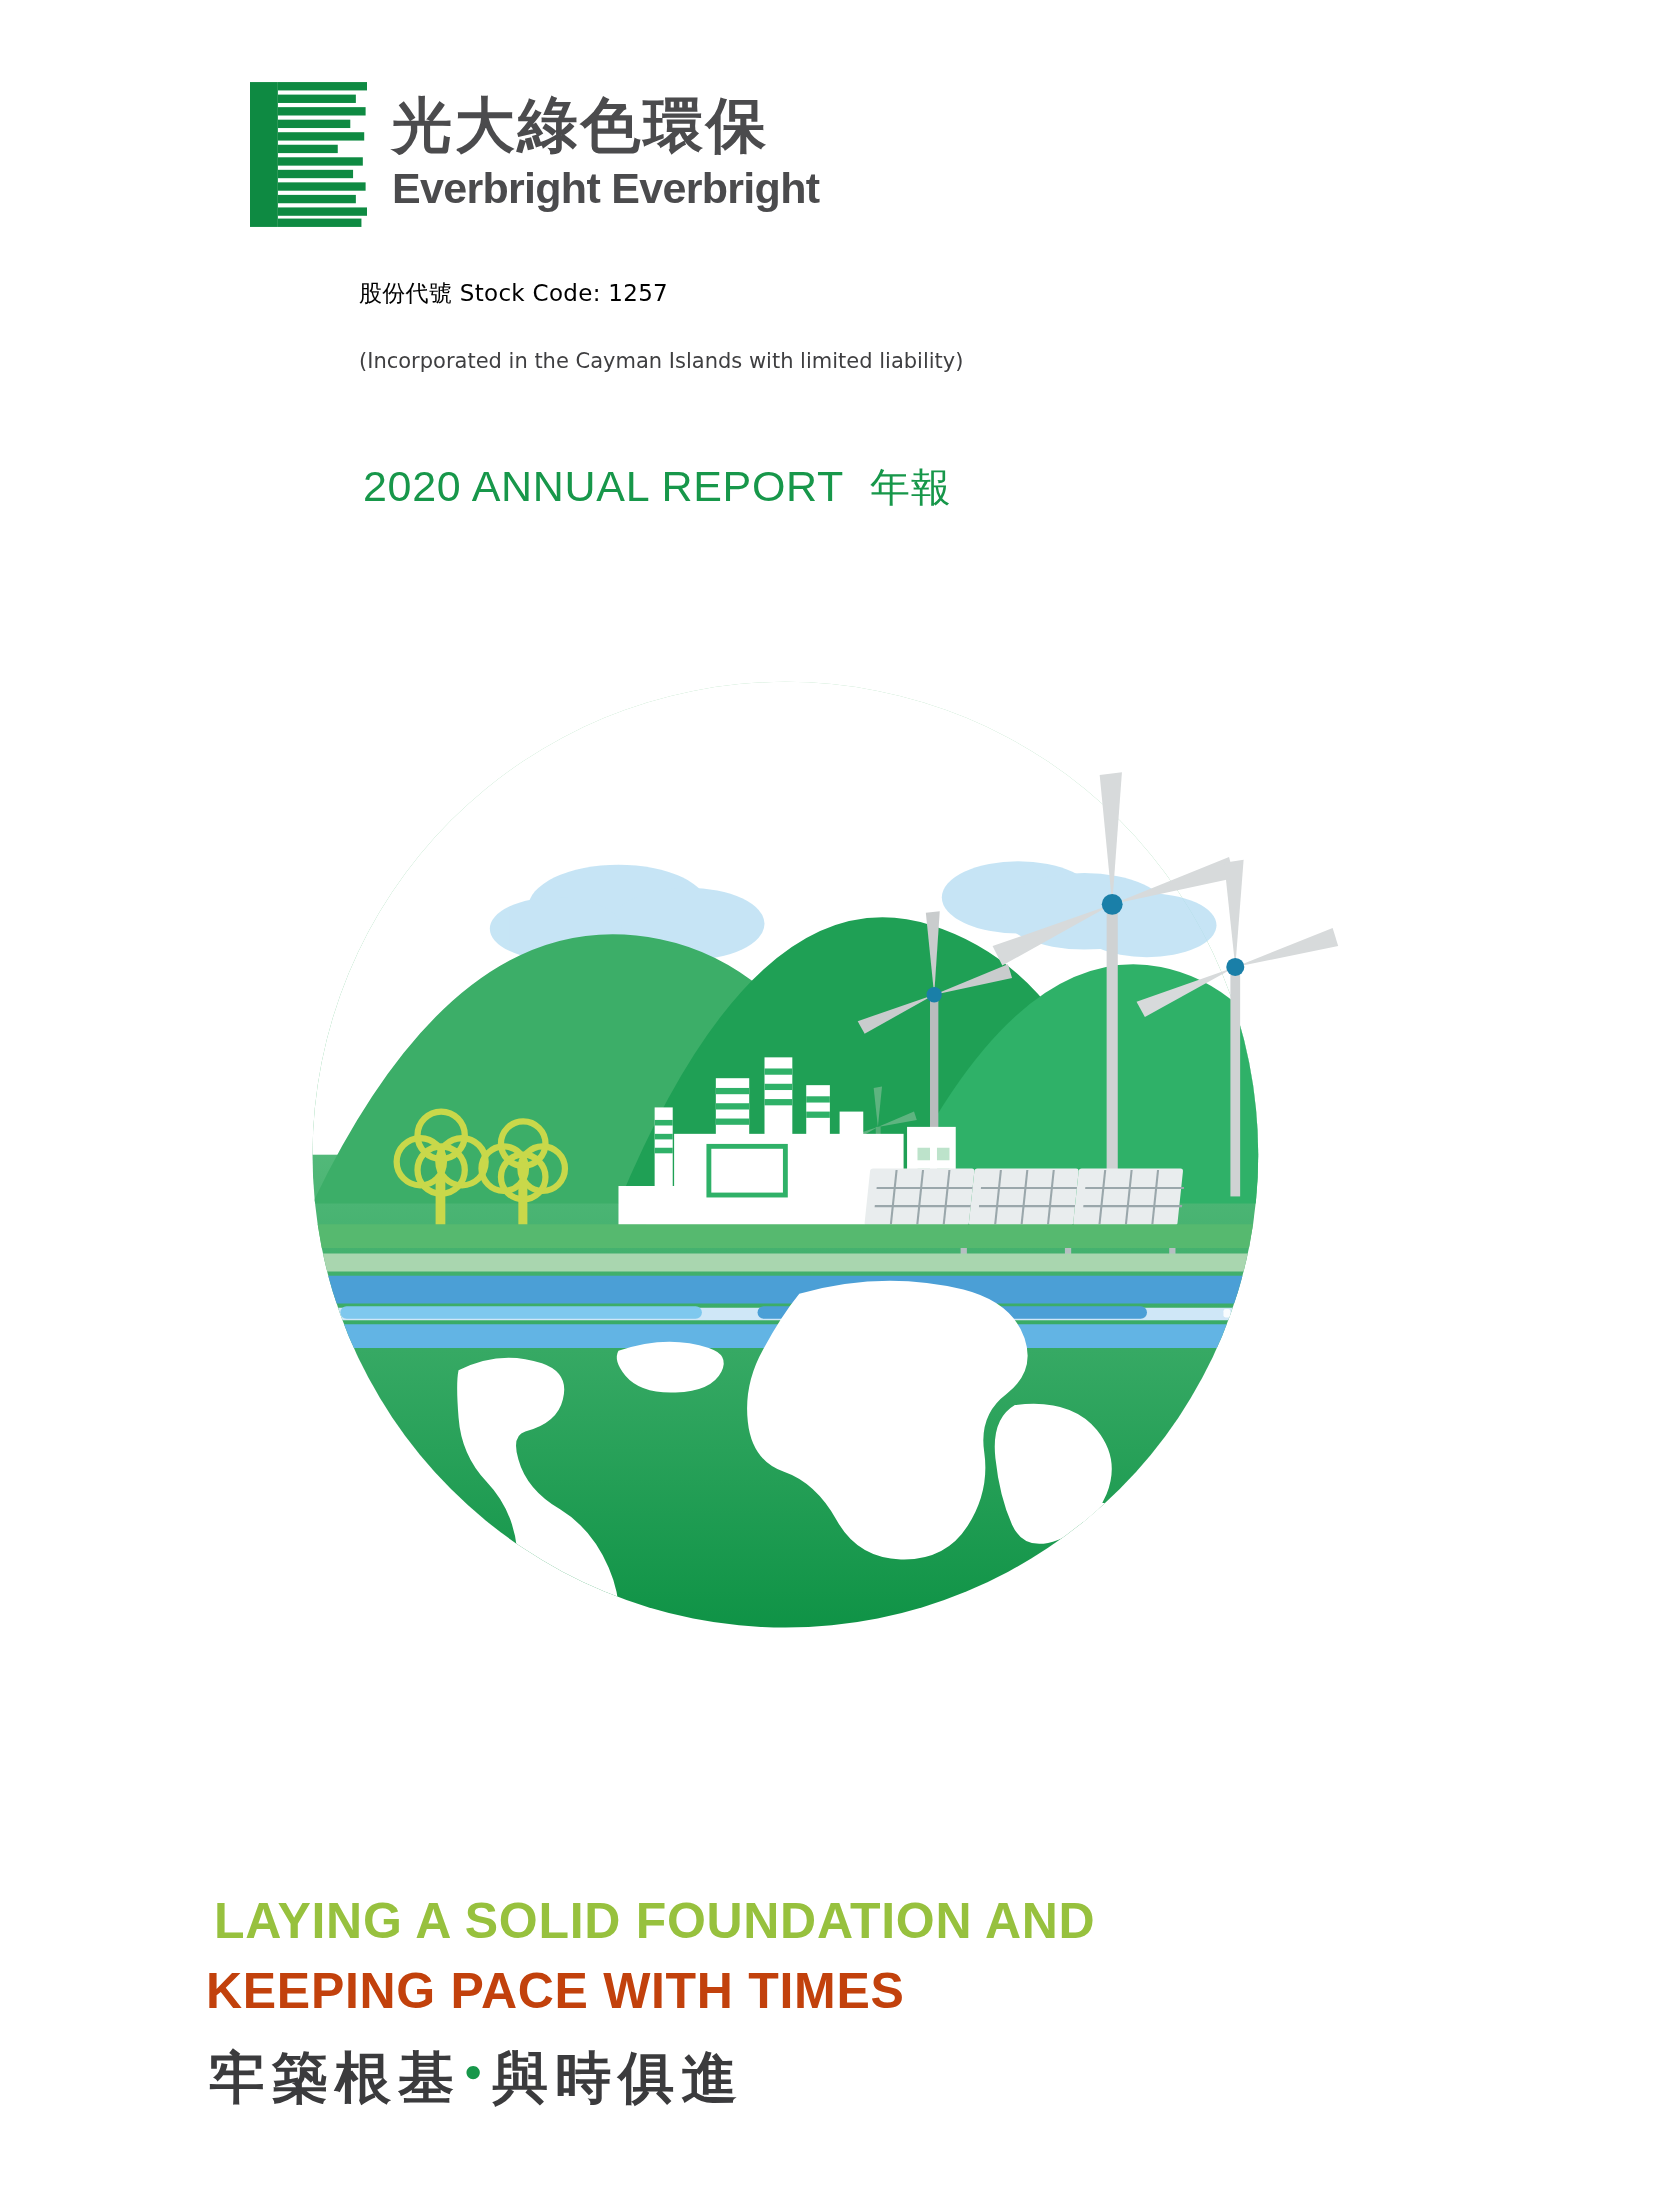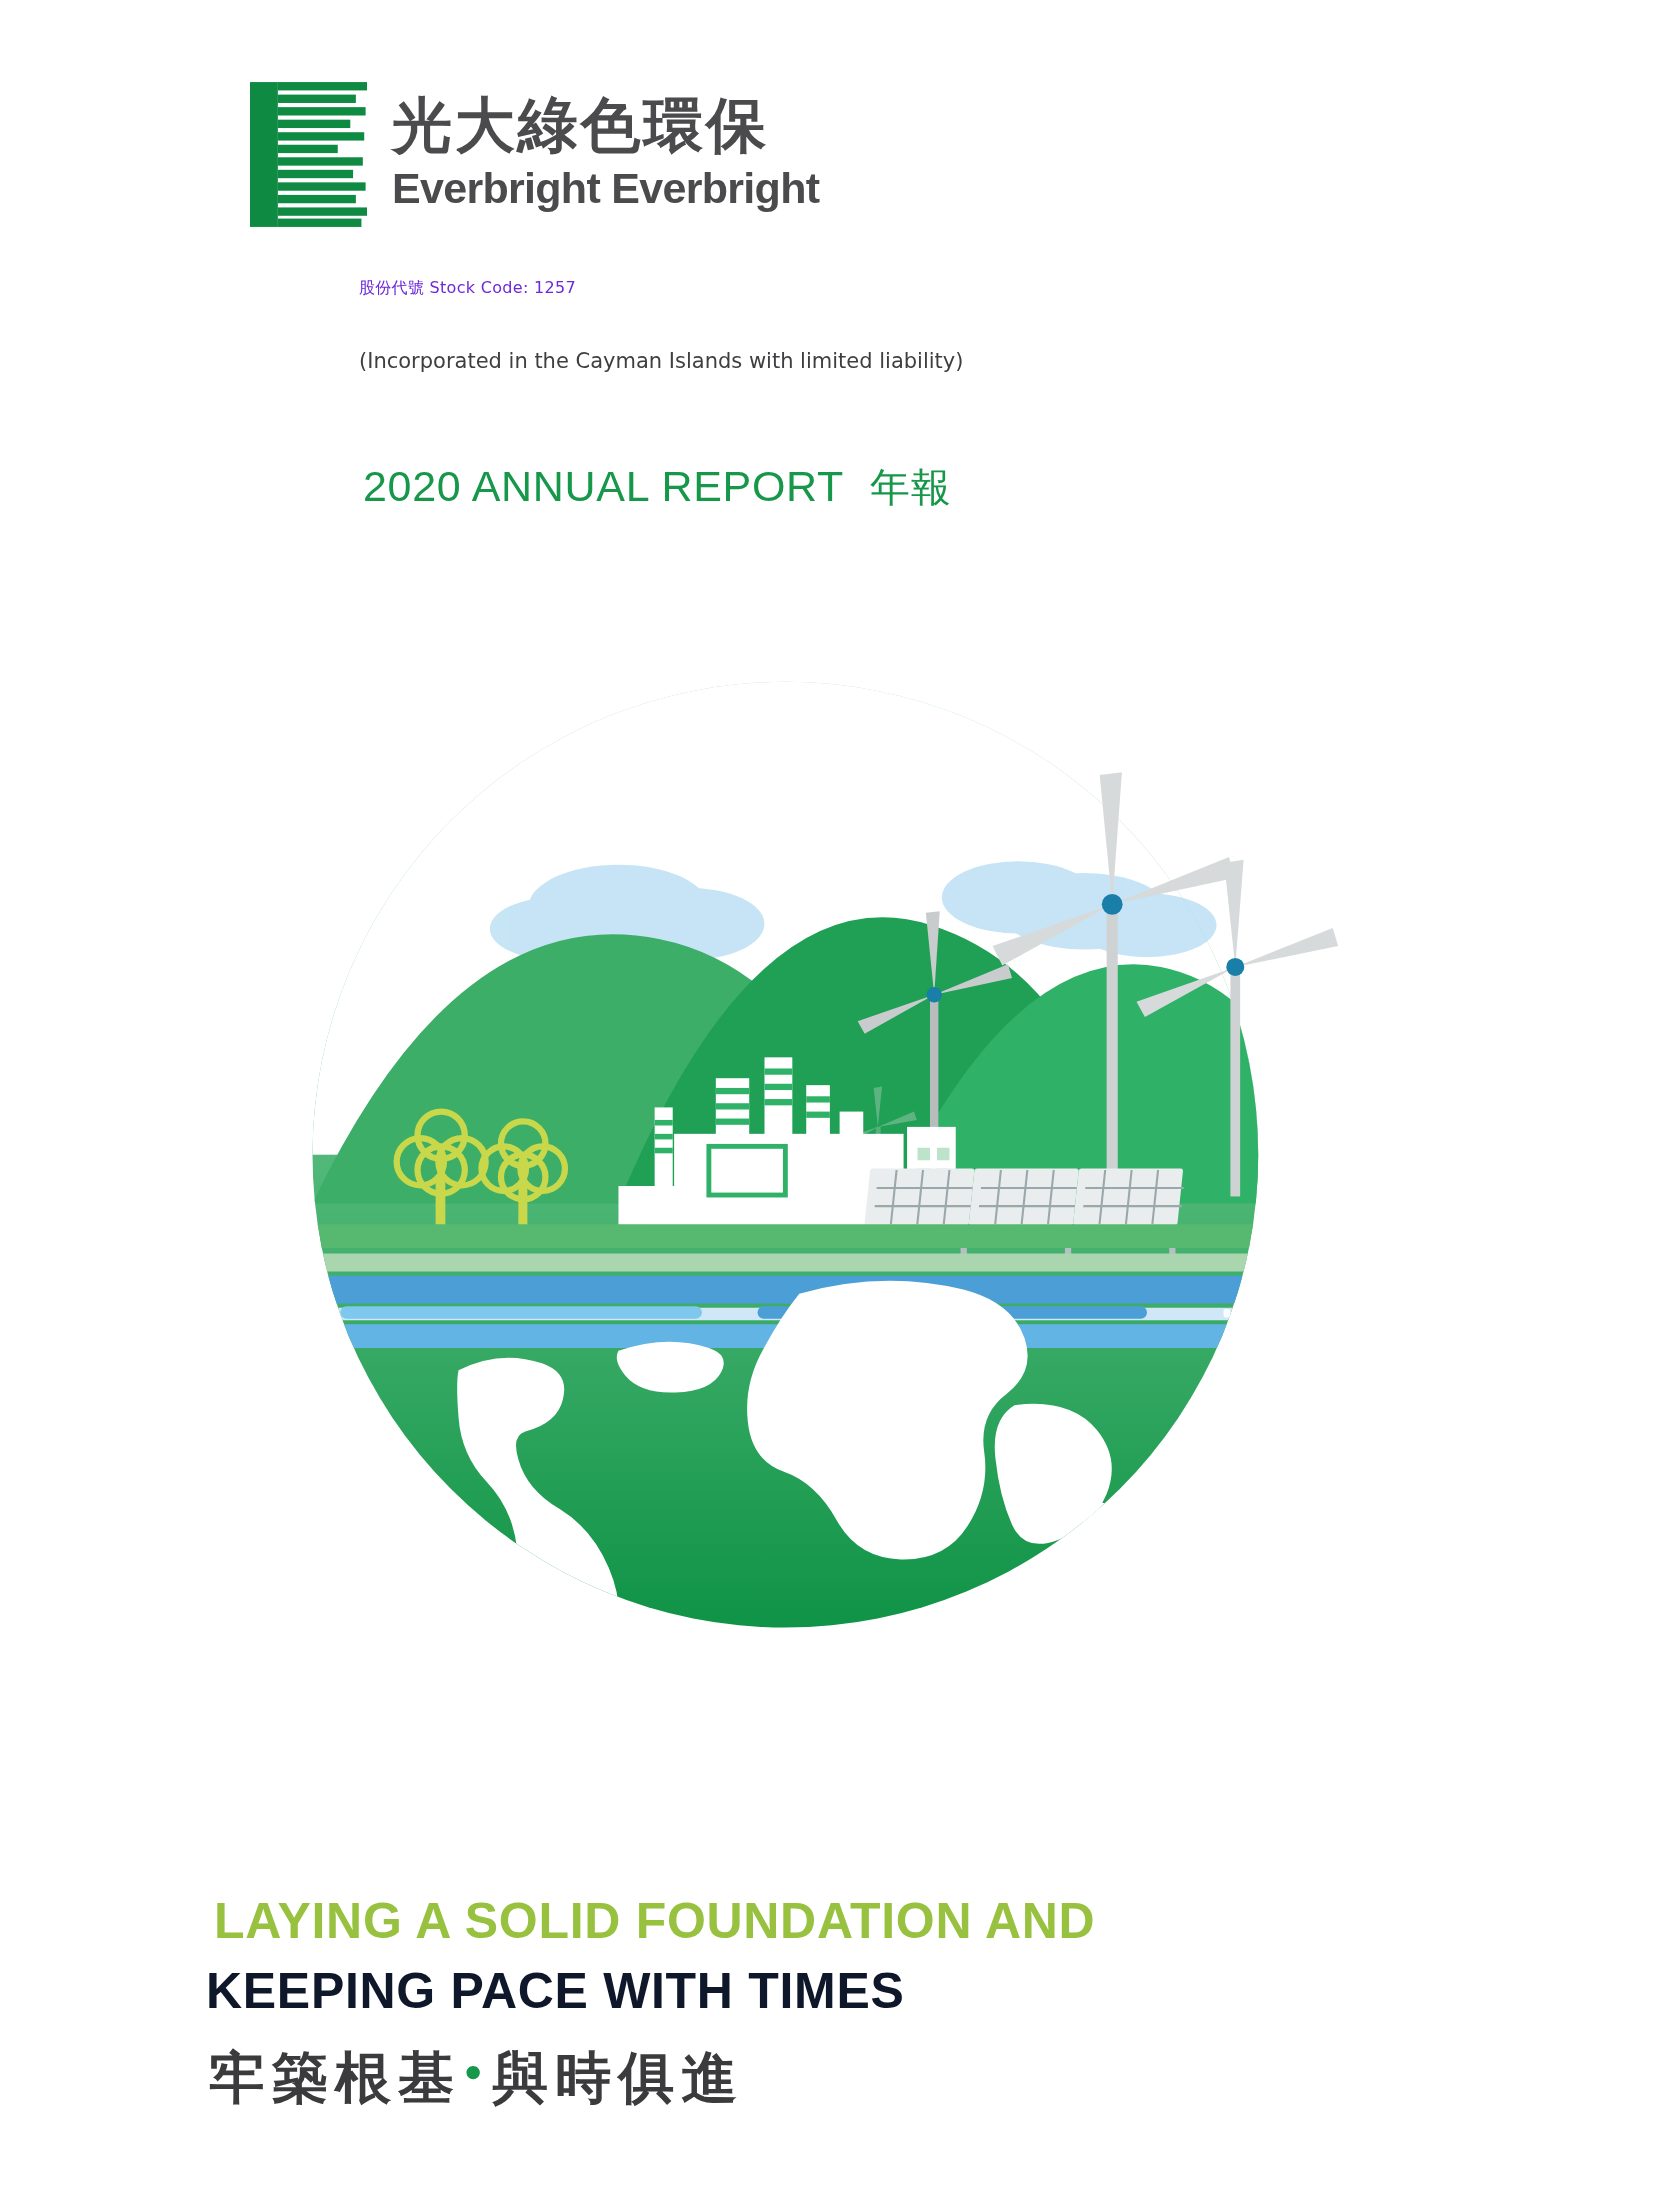--- a/index.html
+++ b/index.html
@@ -61,22 +61,22 @@
     letter-spacing: -0.7px;
     margin-top: 11px;
     white-space: nowrap;
   }
 
   .stock-code {
     position: absolute;
     left: 359px;
     top: 278px;
     font-family: "DejaVu Sans", sans-serif;
-    font-size: 16px;
-    color: #6d28d9;
+    font-size: 23px;
+    color: #000000;
     letter-spacing: 0.3px;
     white-space: nowrap;
   }
 
   .incorp {
     position: absolute;
     left: 359px;
     top: 346px;
     font-family: "DejaVu Sans", sans-serif;
     font-size: 21px;
@@ -125,21 +125,21 @@
     margin-left: 8px;
   }
   .tagline-2 {
     position: absolute;
     left: 206px;
     top: 1962px;
     font-family: "Liberation Sans", sans-serif;
     font-size: 50px;
     font-weight: 700;
     letter-spacing: 0.7px;
-    color: #0f172a;
+    color: #c2410c;
     white-space: nowrap;
   }
   .tagline-cn {
     position: absolute;
     left: 209px;
     top: 2041px;
     font-family: "DejaVu Sans", sans-serif;
     font-size: 56px;
     font-weight: 700;
     color: #3b3b3d;

